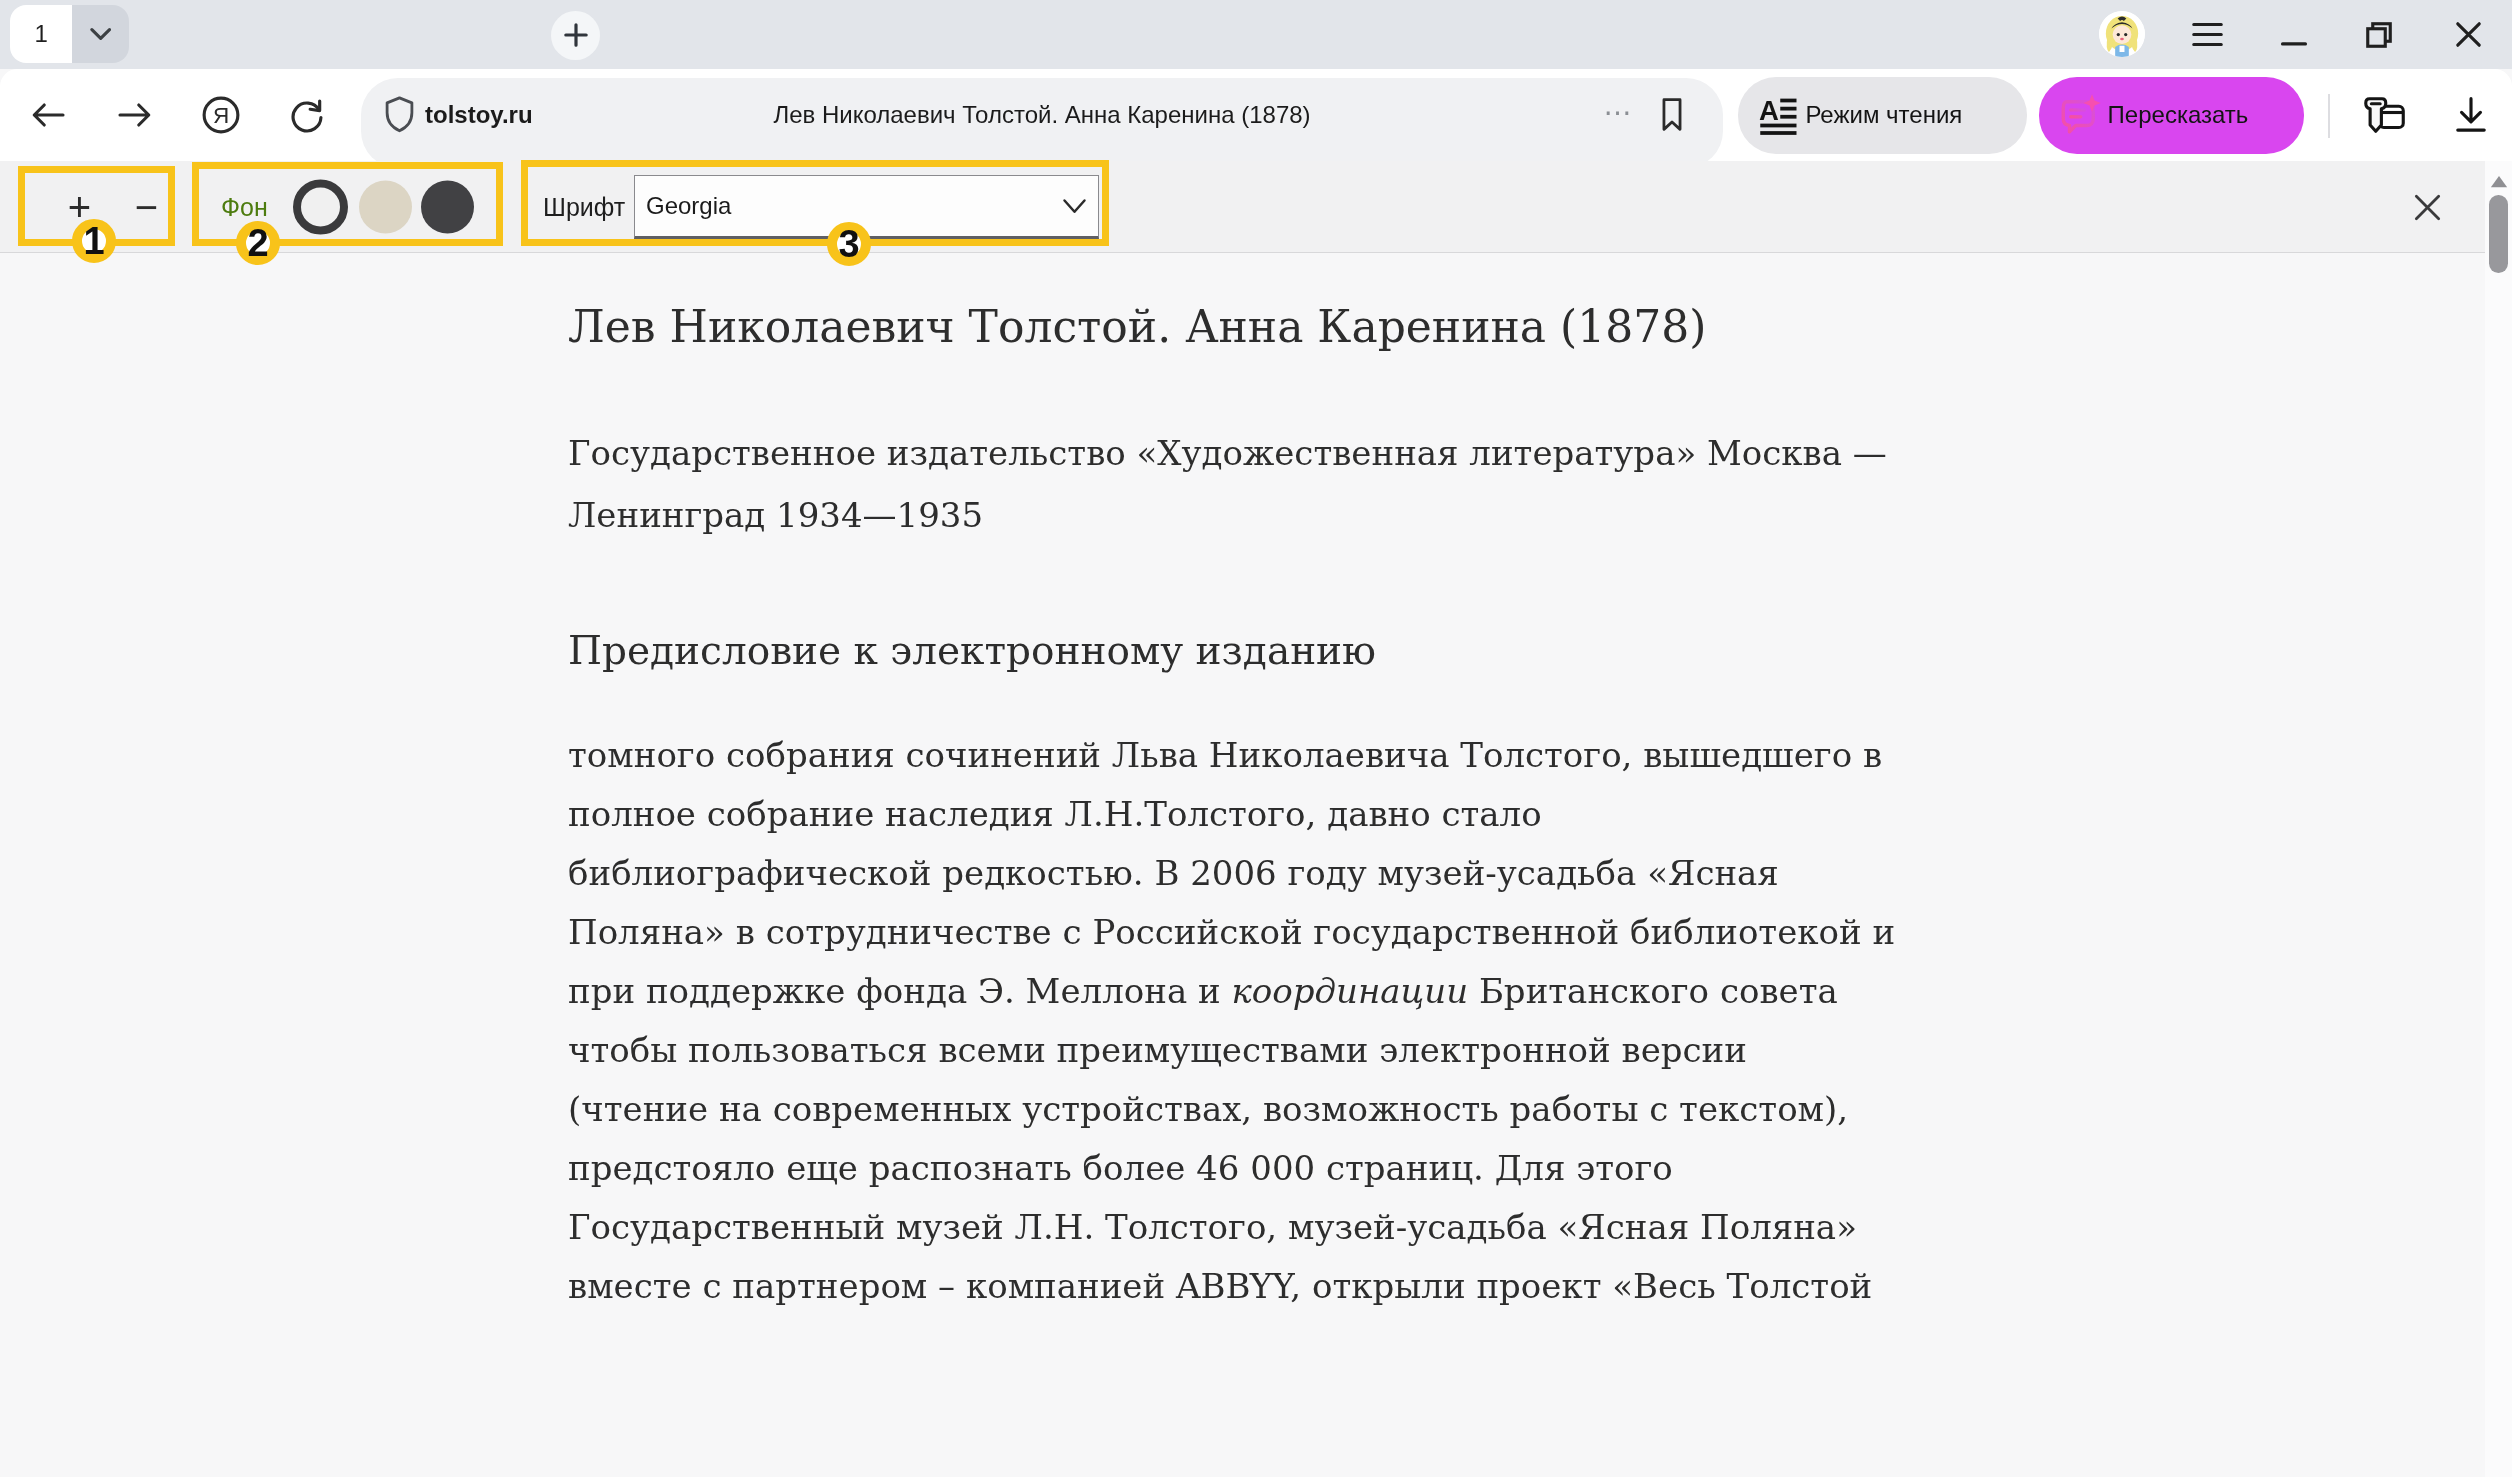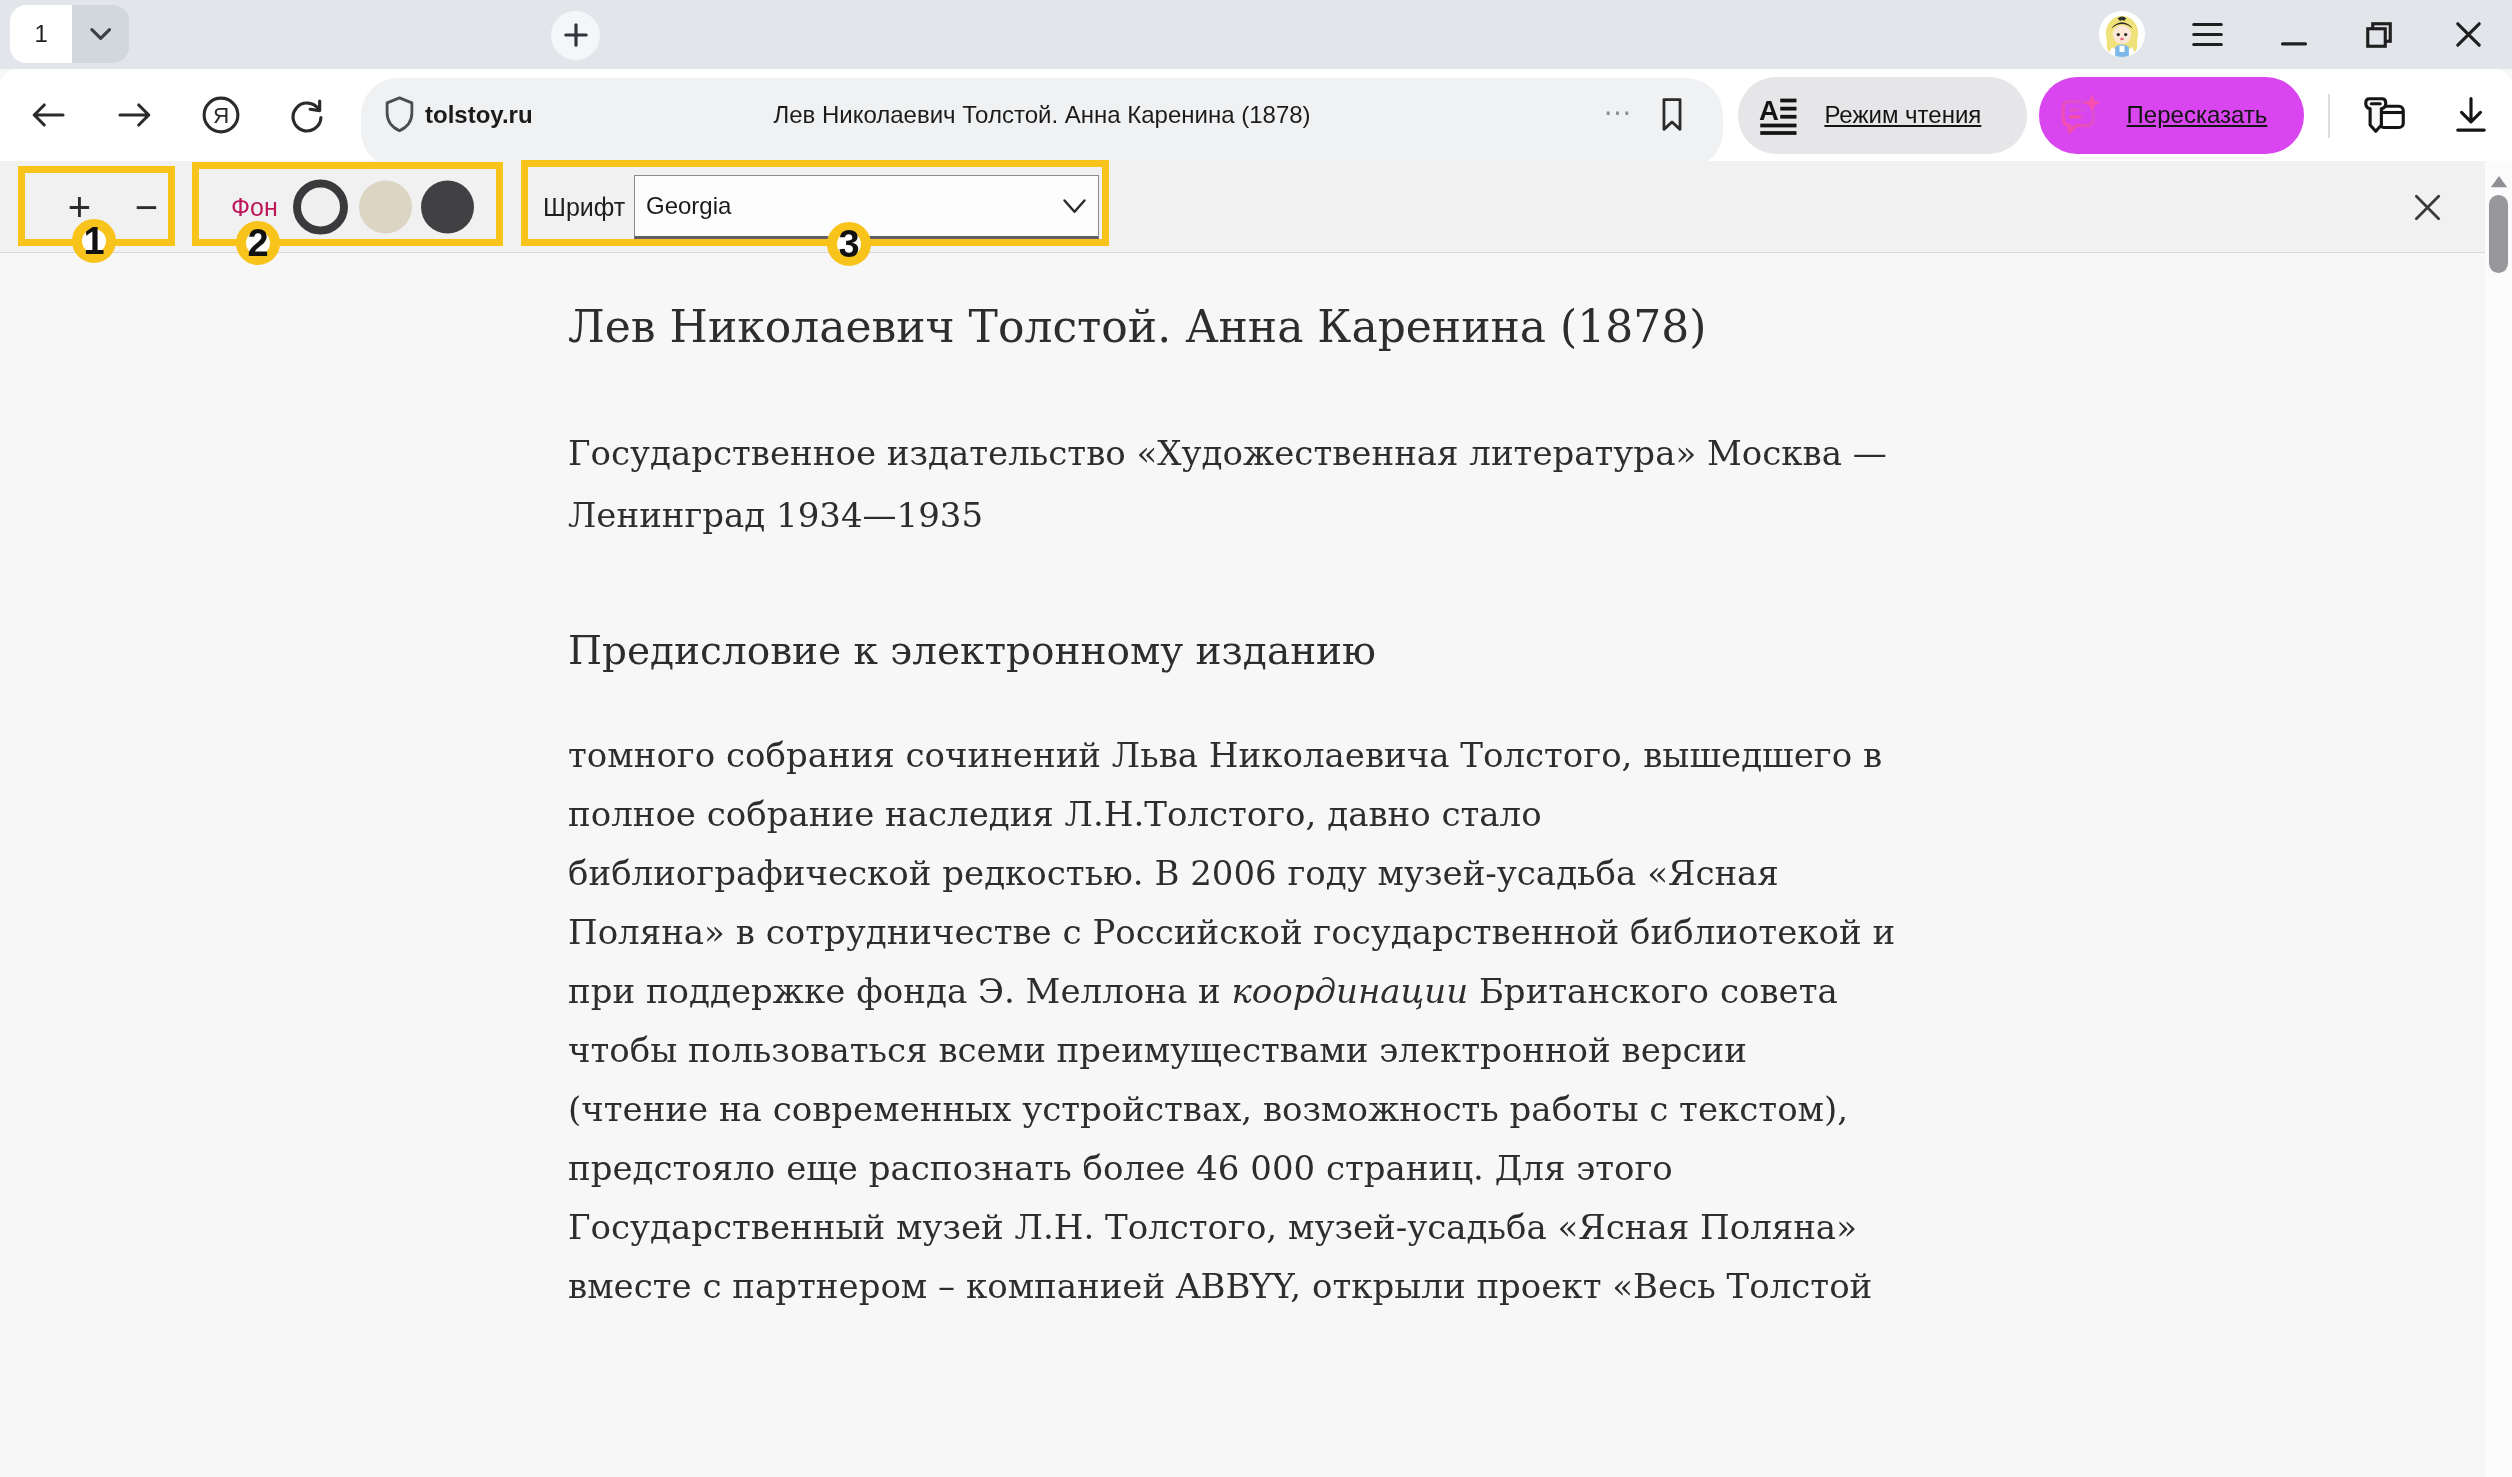--- a/index.html
+++ b/index.html
@@ -27,29 +27,29 @@
   .i-back { left:19px; } .i-fwd { left:106px; } .i-ya { left:192px; } .i-reload { left:278px; }
   .addr-pill { position:absolute; left:361px; top:8.8px; width:1362px; height:90px; background:#f0f1f3; border-radius:37px; }
   .addr-shield { position:absolute; left:22.6px; top:17.6px; }
   .addr-url { position:absolute; left:64px; top:0; height:74px; display:flex; align-items:center; font-size:24px; font-weight:700; color:#1b1b1b; }
   .addr-title { position:absolute; left:0; width:100%; top:0; height:74px; display:flex; align-items:center; justify-content:center; font-size:24px; color:#1b1b1b; }
   .addr-more { position:absolute; right:89px; top:0; height:70px; display:flex; align-items:center; font-size:28px; letter-spacing:2.5px; color:#8b8f94; }
   .addr-bookmark { position:absolute; right:38px; top:19px; }
   .chip { position:absolute; top:7.5px; height:77px; border-radius:38px; display:flex; align-items:center; font-size:24px; color:#141414; }
   .chip-reader { left:1738px; width:289px; background:#e6e6e9; padding-left:21.4px; }
   .chip-retell { left:2039px; width:265px; background:#d946ef; padding-left:17.6px; }
-  .chip .lbl { margin-left:25px;text-decoration:underline; }
+  .chip .lbl { margin-left:6px; }
   .nav-divider { position:absolute; left:2328px; top:25px; width:1.9px; height:44px; background:#dddde1; }
   .i-keycard { left:2356px; } .i-download { left:2442px; }
 
   
   .readbar { position:absolute; left:0; top:161px; width:2485px; height:92px; background:#f1f1f2; border-bottom:1.9px solid #d8d8da; }
   .rb-zoomin { position:absolute; left:45px; top:0; width:69px; height:92px; display:flex; align-items:center; justify-content:center; font-size:40px; font-weight:300; color:#2c2c2c; }
   .rb-zoomout { position:absolute; left:112px; top:0; width:69px; height:92px; display:flex; align-items:center; justify-content:center; font-size:40px; font-weight:300; color:#2c2c2c; }
-  .rb-bg-label { position:absolute; left:231px; top:0; height:92px; display:flex; align-items:center; font-size:25px; color:#be185d; }
+  .rb-bg-label { position:absolute; left:221px; top:0; height:92px; display:flex; align-items:center; font-size:25px; color:#4d7c0f; }
   .swatch { position:absolute; top:50%; transform:translateY(-50%); border-radius:50%; }
   .sw-1 { left:293px; width:55px; height:55px; background:#f0f0f0; border:8.2px solid #3a3a3c; }
   .sw-2 { left:359px; width:53px; height:53px; background:#dcd5c4; }
   .sw-3 { left:421px; width:53px; height:53px; background:#414144; }
   .rb-font-label { position:absolute; left:543px; top:0; height:92px; display:flex; align-items:center; font-size:25px; color:#1e1e1e; }
   .font-select { position:absolute; left:634px; top:14px; width:465px; height:64px; background:#fdfdfd; border:1.9px solid #8a8a8e; border-bottom:3.8px solid #5f5f63; display:flex; align-items:center; padding:0 11px; font-size:24px; color:#1b1b1b; }
   .font-select .caret { margin-left:auto; }
   .rb-close { position:absolute; left:2390px; top:0; width:75px; height:92px; display:flex; align-items:center; justify-content:center; }
 
   

